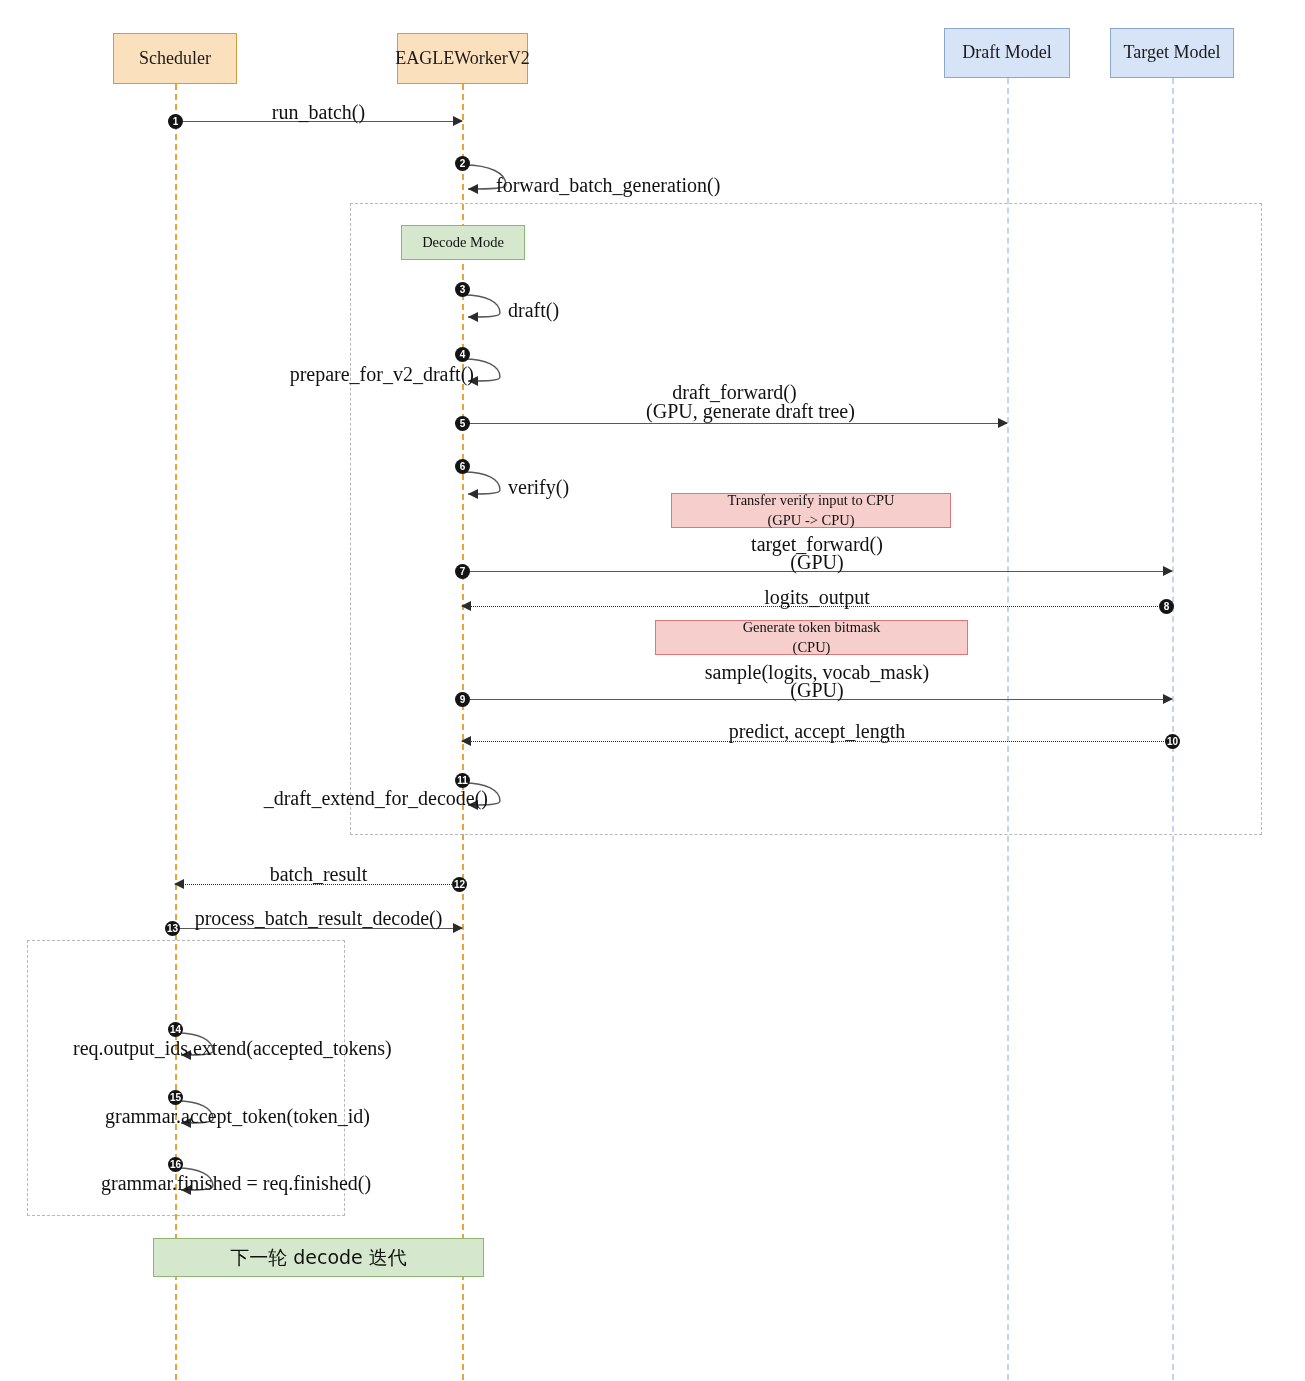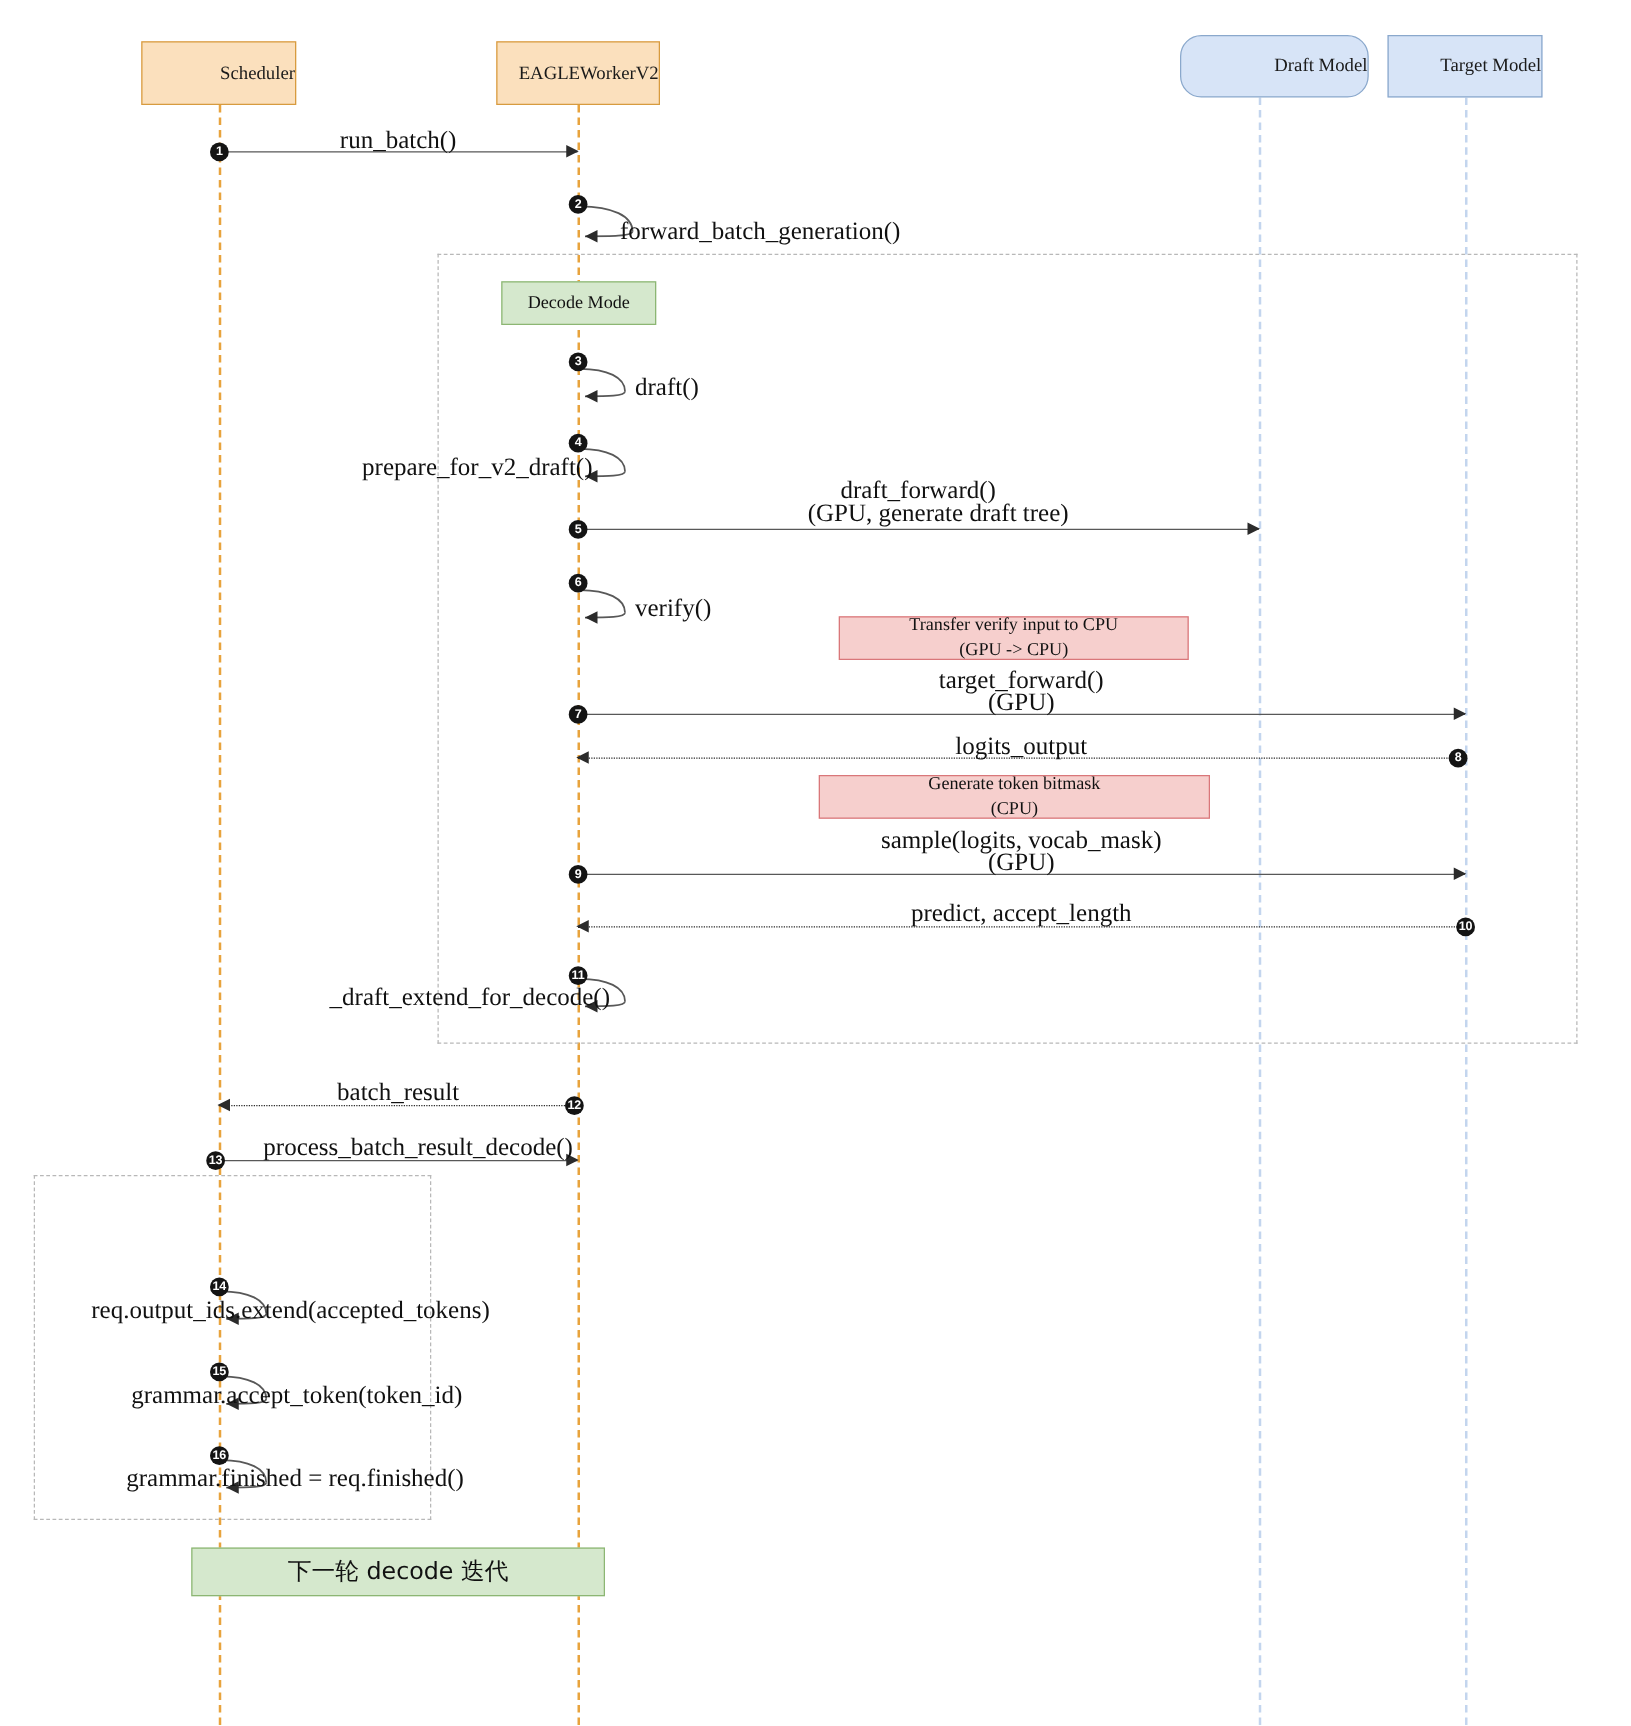--- a/index.html
+++ b/index.html
@@ -9,22 +9,22 @@
     background: #ffffff;
     font-family: "Liberation Serif", "DejaVu Serif", serif;
     position: relative;
     overflow: hidden;
   }
   #stage { position: absolute; left: 0; top: 0; width: 1305px; height: 1381px; }
 
   
   .participant {
     position: absolute;
-    display: flex; align-items: center; justify-content: flex-end;
-    font-size: 15px; color: #1a1a1a; text-align: center;
+    display: flex; align-items: center; justify-content: center;
+    font-size: 18px; color: #1a1a1a; text-align: center;
     border-width: 1px; border-style: solid;
     line-height: 1.2;
   }
   .p-orange { background: #fbe0bd; border-color: #d79b3f; }
   .p-blue   { background: #d7e4f7; border-color: #8aa8cc; }
 
   
   .lifeline { position: absolute; width: 0; border-left-width: 2px; border-left-style: dashed; }
   .ll-orange { border-left-color: #e8a33d; }
   .ll-blue   { border-left-color: #c3d5ee; }
@@ -124,21 +124,21 @@
   <div class="frame" style="left:27px; top:940px; width:318px; height:276px;">
     <span class="frame-corner"></span>
   </div>
 
   <div class="participant p-orange" style="left:113px; top:33px; width:124px; height:51px;">
     <span>Scheduler</span>
   </div>
   <div class="participant p-orange" style="left:397px; top:33px; width:131px; height:51px;">
     <span>EAGLEWorkerV2</span>
   </div>
-  <div class="participant p-blue" style="left:944px; top:28px; width:151px; height:50px;border-radius:17px;">
+  <div class="participant p-blue" style="left:944px; top:28px; width:126px; height:50px;">
     <span>Draft Model</span>
   </div>
   <div class="participant p-blue" style="left:1110px; top:28px; width:124px; height:50px;">
     <span>Target Model</span>
   </div>
 
   <div class="note note-green" style="left:401px; top:225px; width:124px; height:35px;">
     <span class="note-line">Decode Mode</span>
   </div>
 
@@ -255,21 +255,21 @@
   <div class="msg" style="left:175px; top:884px; width:287px;">
     <span class="msg-line dotted"></span>
     <span class="arrowhead arrow-left"></span>
     <span class="msg-label" style="left:0; top:-23px; width:287px;">batch_result</span>
   </div>
   <div class="step" style="left:452px; top:877px;">12</div>
 
   <div class="msg" style="left:175px; top:928px; width:287px;">
     <span class="msg-line solid"></span>
     <span class="arrowhead arrow-right"></span>
-    <span class="msg-label" style="left:16px; top:-23px; width:287px;">process_batch_result_decode()</span>
+    <span class="msg-label" style="left:0; top:-23px; width:287px;">process_batch_result_decode()</span>
   </div>
   <div class="step" style="left:165px; top:921px;">13</div>
 
   <div class="selfmsg" style="left:175px; top:1031px; width:60px; height:28px;">
     <svg width="60" height="30" viewBox="0 0 60 30">
       <path d="M2,2 C24,2 38,9 38,20" fill="none" stroke="#585858" stroke-width="1.4"></path>
       <path d="M38,20 C38,24 24,24 6,24" fill="none" stroke="#585858" stroke-width="1.4"></path>
       <polygon points="6,24 16,19 16,29" fill="#2b2b2b"></polygon>
     </svg>
     <span class="msg-label" style="left:-102px; top:4px; width:275px; text-align:center;">req.output_ids.extend(accepted_tokens)</span>

